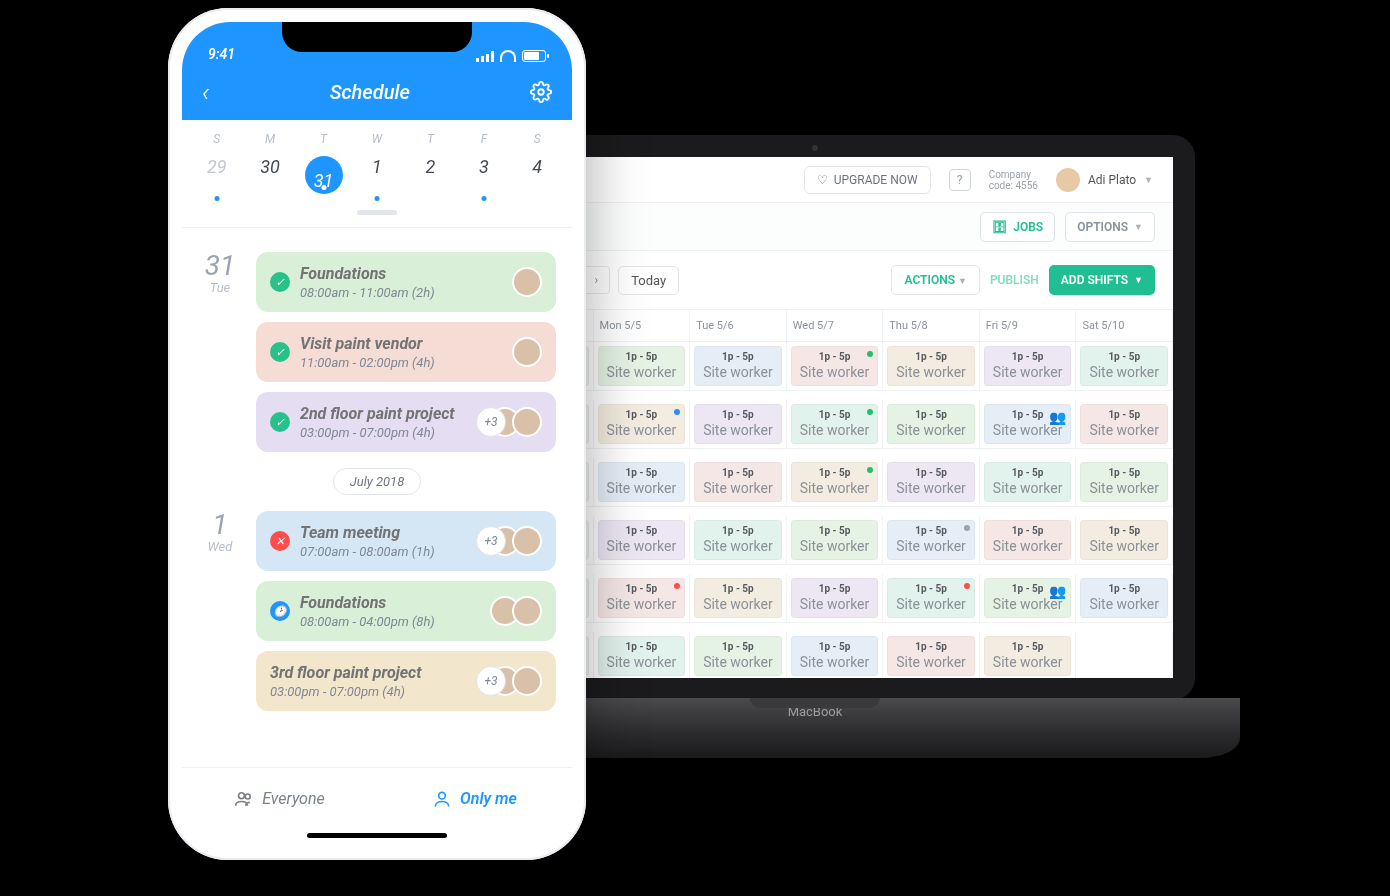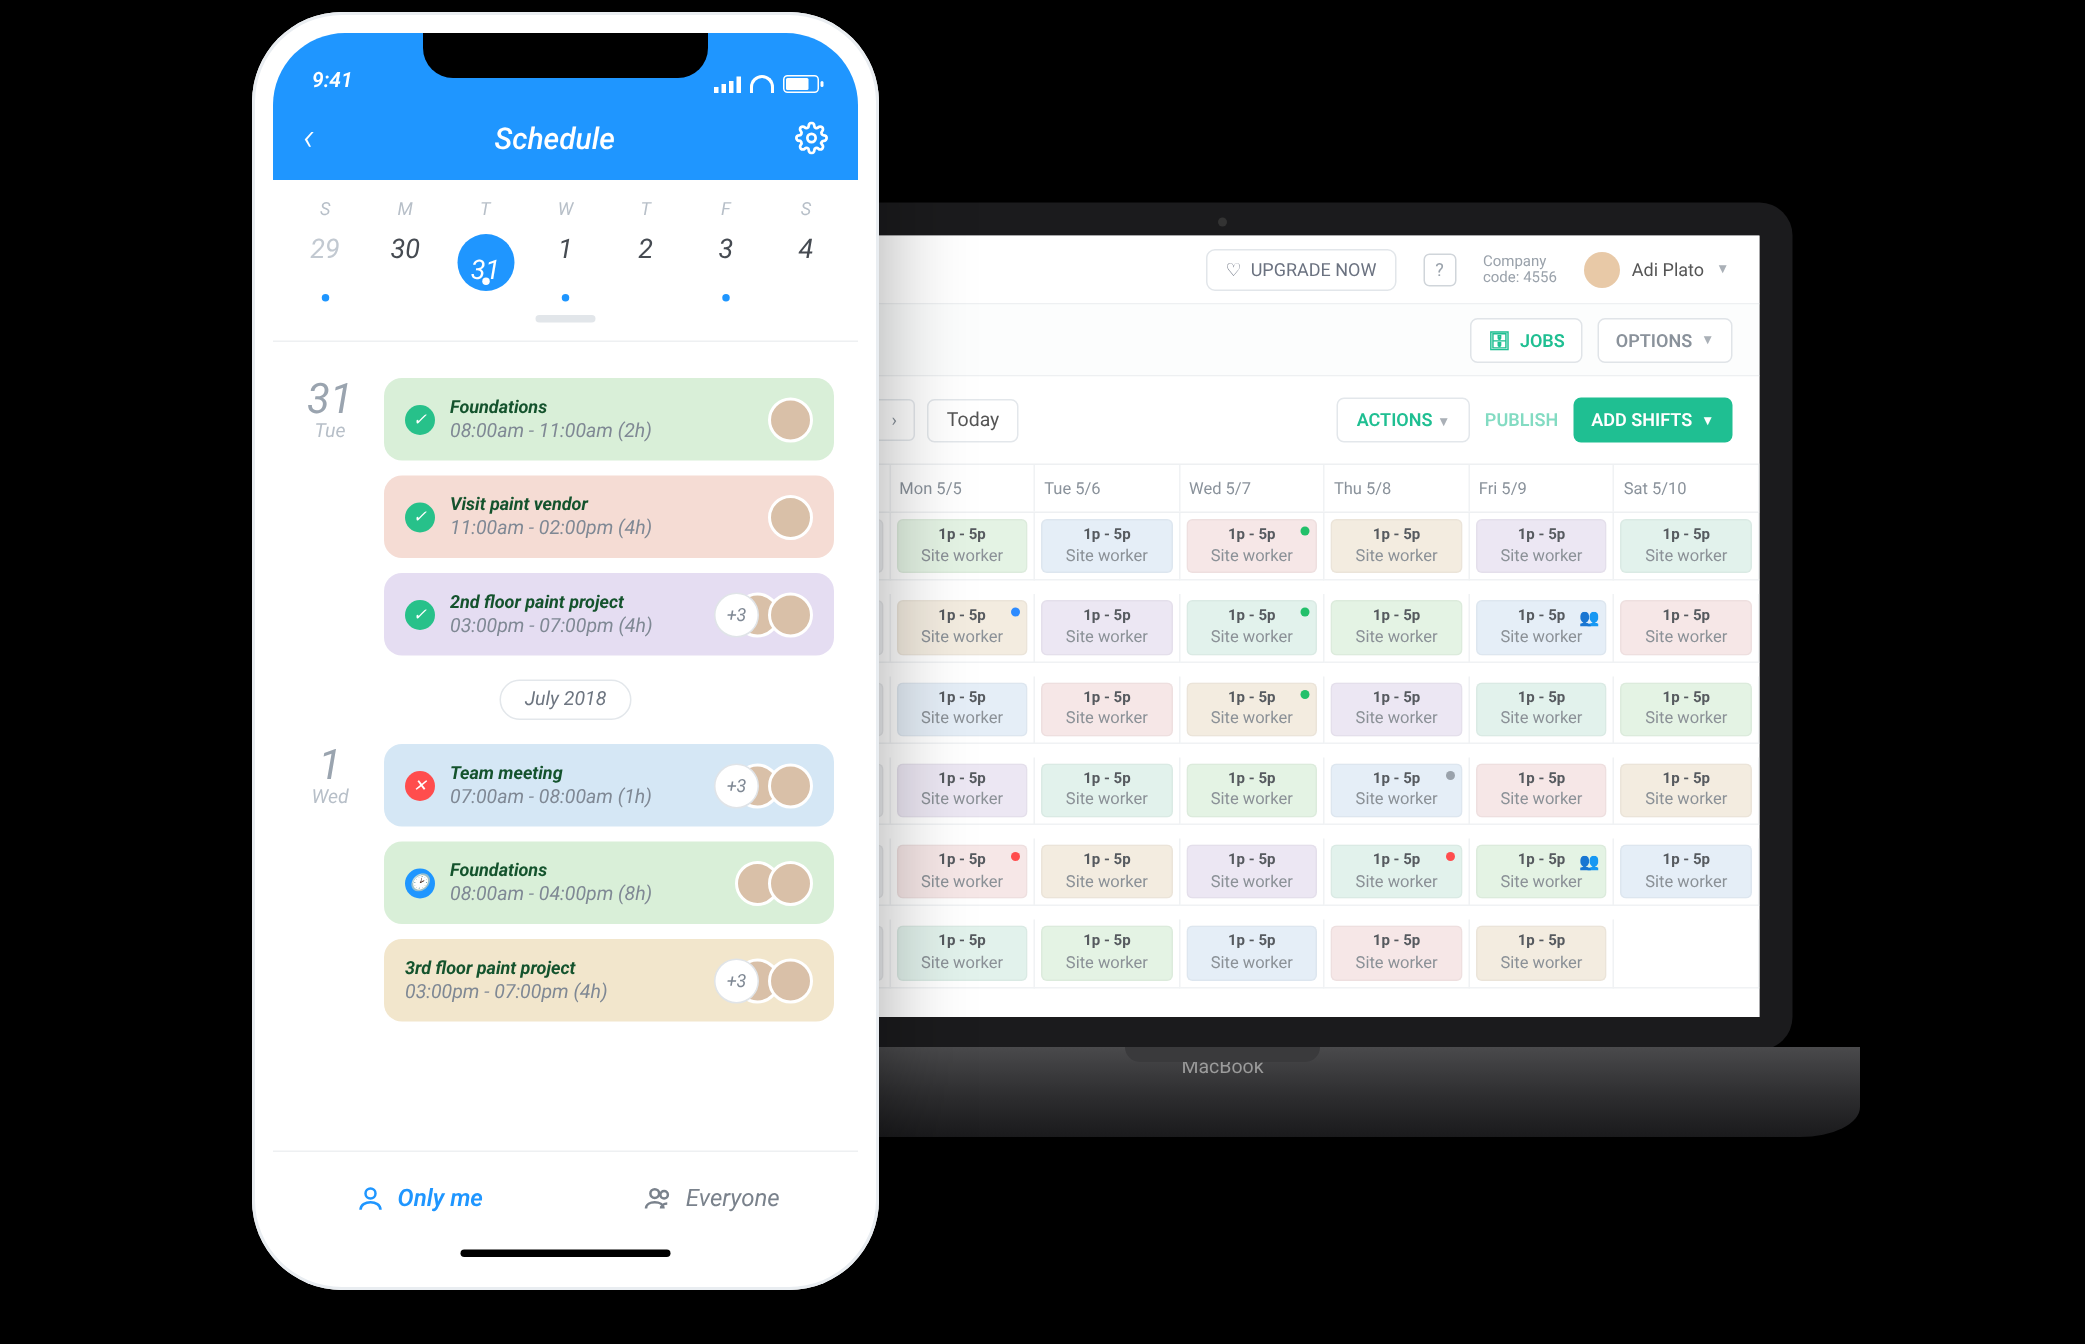--- a/index.html
+++ b/index.html
@@ -85,21 +85,21 @@
   .cal-head div{padding:9px 6px;font-size:11px;color:#8a929b;border-right:1px solid #f0f2f4;}
   .cal-body{flex:1;overflow:hidden;background:#fff;}
   .cal-row{display:grid;grid-template-columns:40px repeat(7,1fr);}
   .cal-row .stub{border-right:1px solid #f0f2f4;}
   .cell{border-right:1px solid #f0f2f4;border-bottom:1px solid #f0f2f4;padding:4px;text-align:center;}
   .shift{
     border-radius:4px;padding:4px 6px;font-size:10px;line-height:1.25;
     border:1px solid rgba(0,0,0,.03);position:relative;
   }
   .shift b{font-size:10px;color:#565a5f;font-weight:700;}
-  .shift span{display:block;color:#8b9197;font-size:11px;}
+  .shift span{display:block;color:#8b9197;font-size:14px;}
   .dot{position:absolute;right:4px;top:4px;width:6px;height:6px;border-radius:50%;}
   .pp{position:absolute;right:4px;top:4px;font-size:9px;color:#8b9197;}
   .c-green{background:#e4f3e4;}
   .c-blue{background:#e5eef7;}
   .c-pink{background:#f6e7e7;}
   .c-tan {background:#f3ece0;}
   .c-lilac{background:#ece7f3;}
   .c-mint{background:#e2f2ec;}
   .c-gray{background:#eef0f2;}
   .d-green{background:#22c06a;}
@@ -165,21 +165,21 @@
   .day-events{flex:1;display:flex;flex-direction:column;gap:10px;}
   .ev{
     border-radius:12px;padding:12px 14px;display:flex;align-items:center;gap:10px;
     position:relative;
   }
   .ev .chk{width:20px;height:20px;border-radius:50%;display:flex;align-items:center;justify-content:center;color:#fff;font-size:11px;flex-shrink:0;}
   .chk.ok{background:#27c18a;}
   .chk.no{background:#ff4d4d;}
   .chk.clock{background:#1f96ff;}
   .ev .txt{flex:1;}
-  .ev .ttl{font-weight:700;color:#14532d;font-size:12px;}
+  .ev .ttl{font-weight:700;color:#737373;font-size:16px;}
   .ev .tm{font-size:13px;color:#7f8894;margin-top:2px;}
   .ev .avs{display:flex;align-items:center;}
   .av{width:30px;height:30px;border-radius:50%;background:#d9c0a8;border:2px solid #fff;margin-left:-8px;}
   .av:first-child{margin-left:0;}
   .plus-badge{
     width:30px;height:30px;border-radius:50%;background:#fff;border:1px solid #e0e4e8;
     display:flex;align-items:center;justify-content:center;font-size:12px;color:#7f8894;margin-right:-8px;z-index:1;
   }
   .bg-green{background:#d9efd8;}
   .bg-pink{background:#f5dcd4;}
@@ -548,31 +548,31 @@
                 <span class="plus-badge">+3</span>
                 <span class="av"></span>
                 <span class="av"></span>
               </span>
             </div>
           </div>
         </div>
       </div>
 
     <div class="ph-tabs">
-      <div class="ph-tab active">
-        <svg viewBox="0 0 24 24" fill="none" stroke="#1f96ff" stroke-width="2">
-            <circle cx="12" cy="8" r="4"></circle>
-            <path d="M4 21c0-4 4-6 8-6s8 2 8 6"></path>
-          </svg>
-        <span>Only me</span>
-      </div>
       <div class="ph-tab">
         <svg viewBox="0 0 24 24" fill="none" stroke="#7a828c" stroke-width="2">
             <circle cx="9" cy="8" r="3.5"></circle>
             <circle cx="16.5" cy="9" r="3"></circle>
             <path d="M2 20c0-3.5 3.5-5 7-5s7 1.5 7 5M14 20c0-2.5 2.5-4 5-4"></path>
           </svg>
         <span>Everyone</span>
       </div>
+      <div class="ph-tab active">
+        <svg viewBox="0 0 24 24" fill="none" stroke="#1f96ff" stroke-width="2">
+            <circle cx="12" cy="8" r="4"></circle>
+            <path d="M4 21c0-4 4-6 8-6s8 2 8 6"></path>
+          </svg>
+        <span>Only me</span>
+      </div>
     </div>
     <div class="home-ind"></div>
   </div>
 </div>
 
 </body></html>

